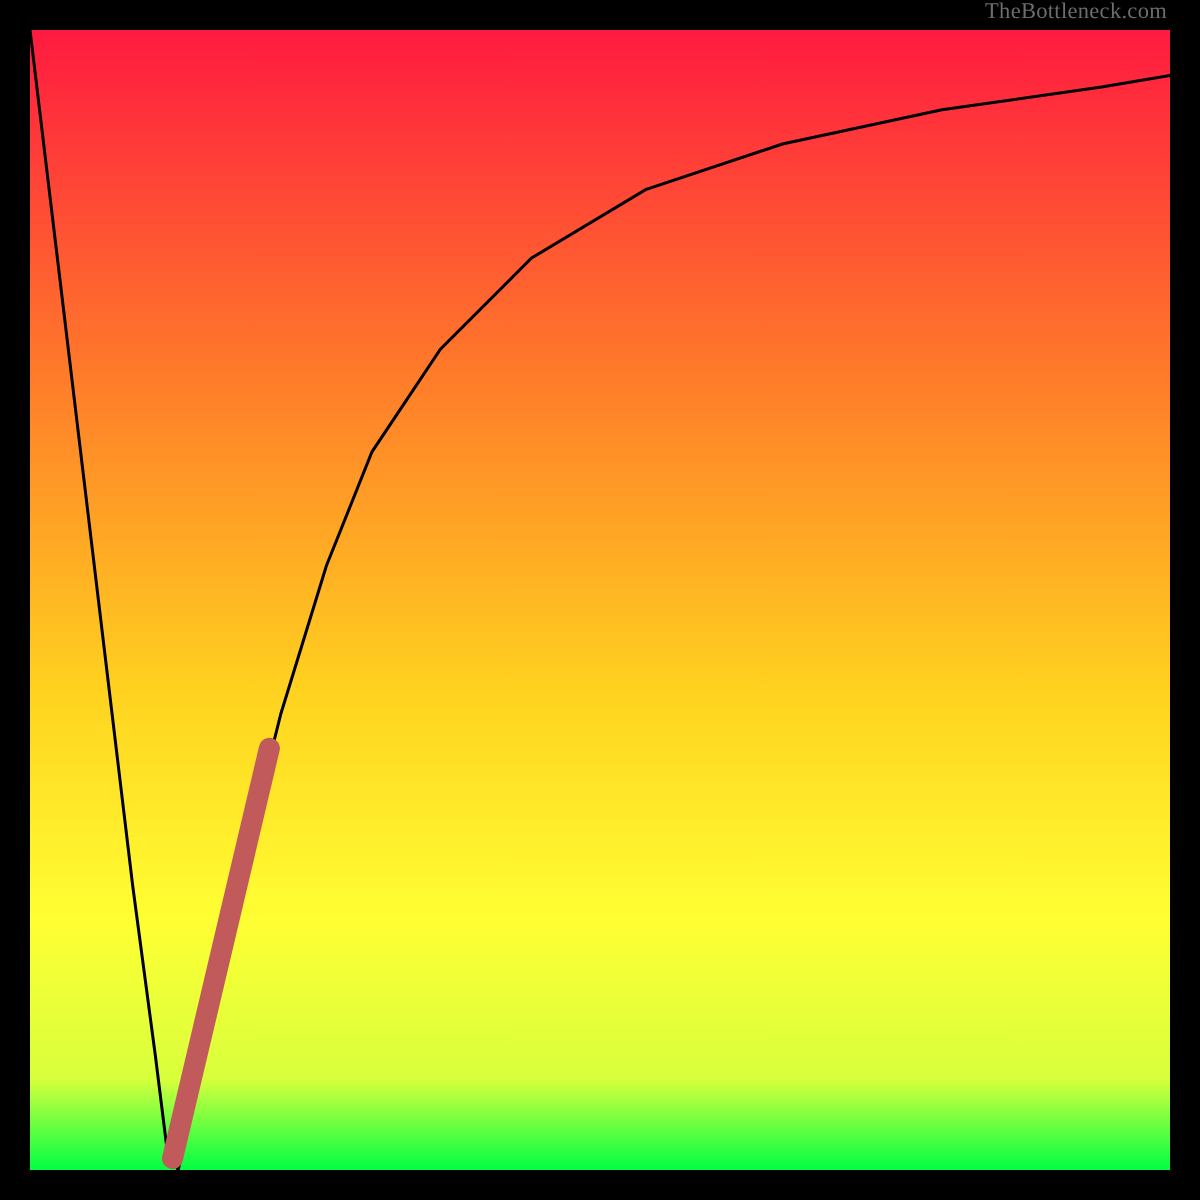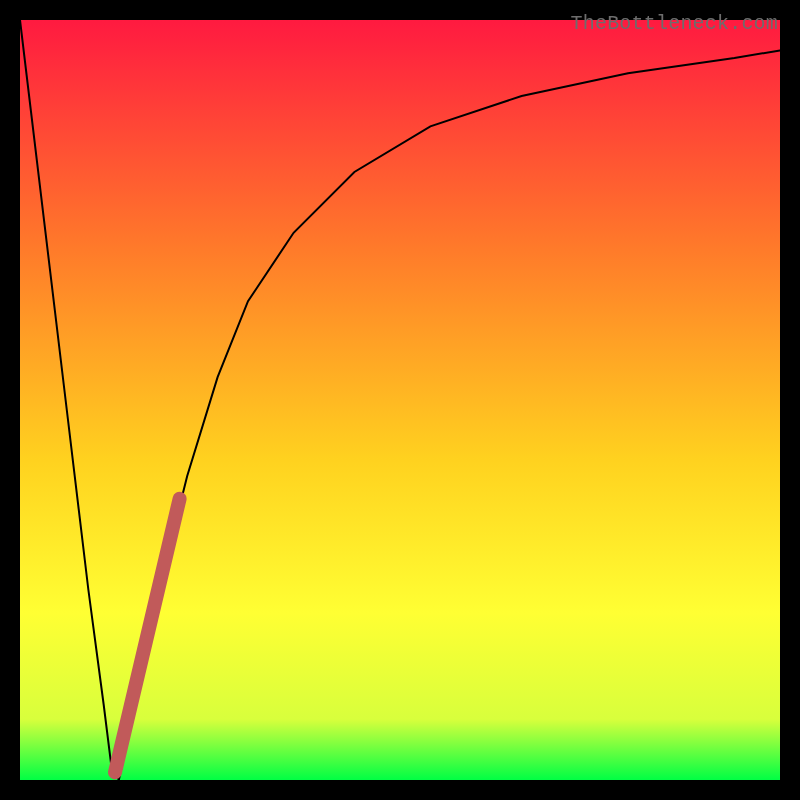--- a/index.html
+++ b/index.html
@@ -21,24 +21,24 @@
   svg.plot {
     position: absolute;
     left: 0;
     top: 0;
     width: 760px;
     height: 760px;
     display: block;
   }
   .watermark {
     position: absolute;
-    top: 12px;
+    top: 0px;
     right: 22px;
-    font-family: Liberation Mono, monospace;
-    font-size: 20px;
+    font-family: Liberation Serif, serif;
+    font-size: 15px;
     font-weight: 400;
     color: #6d6d6d;
     letter-spacing: 0.2px;
     user-select: none;
   }
 </style>
 </head>
 <body>
 
 <div class="frame">

